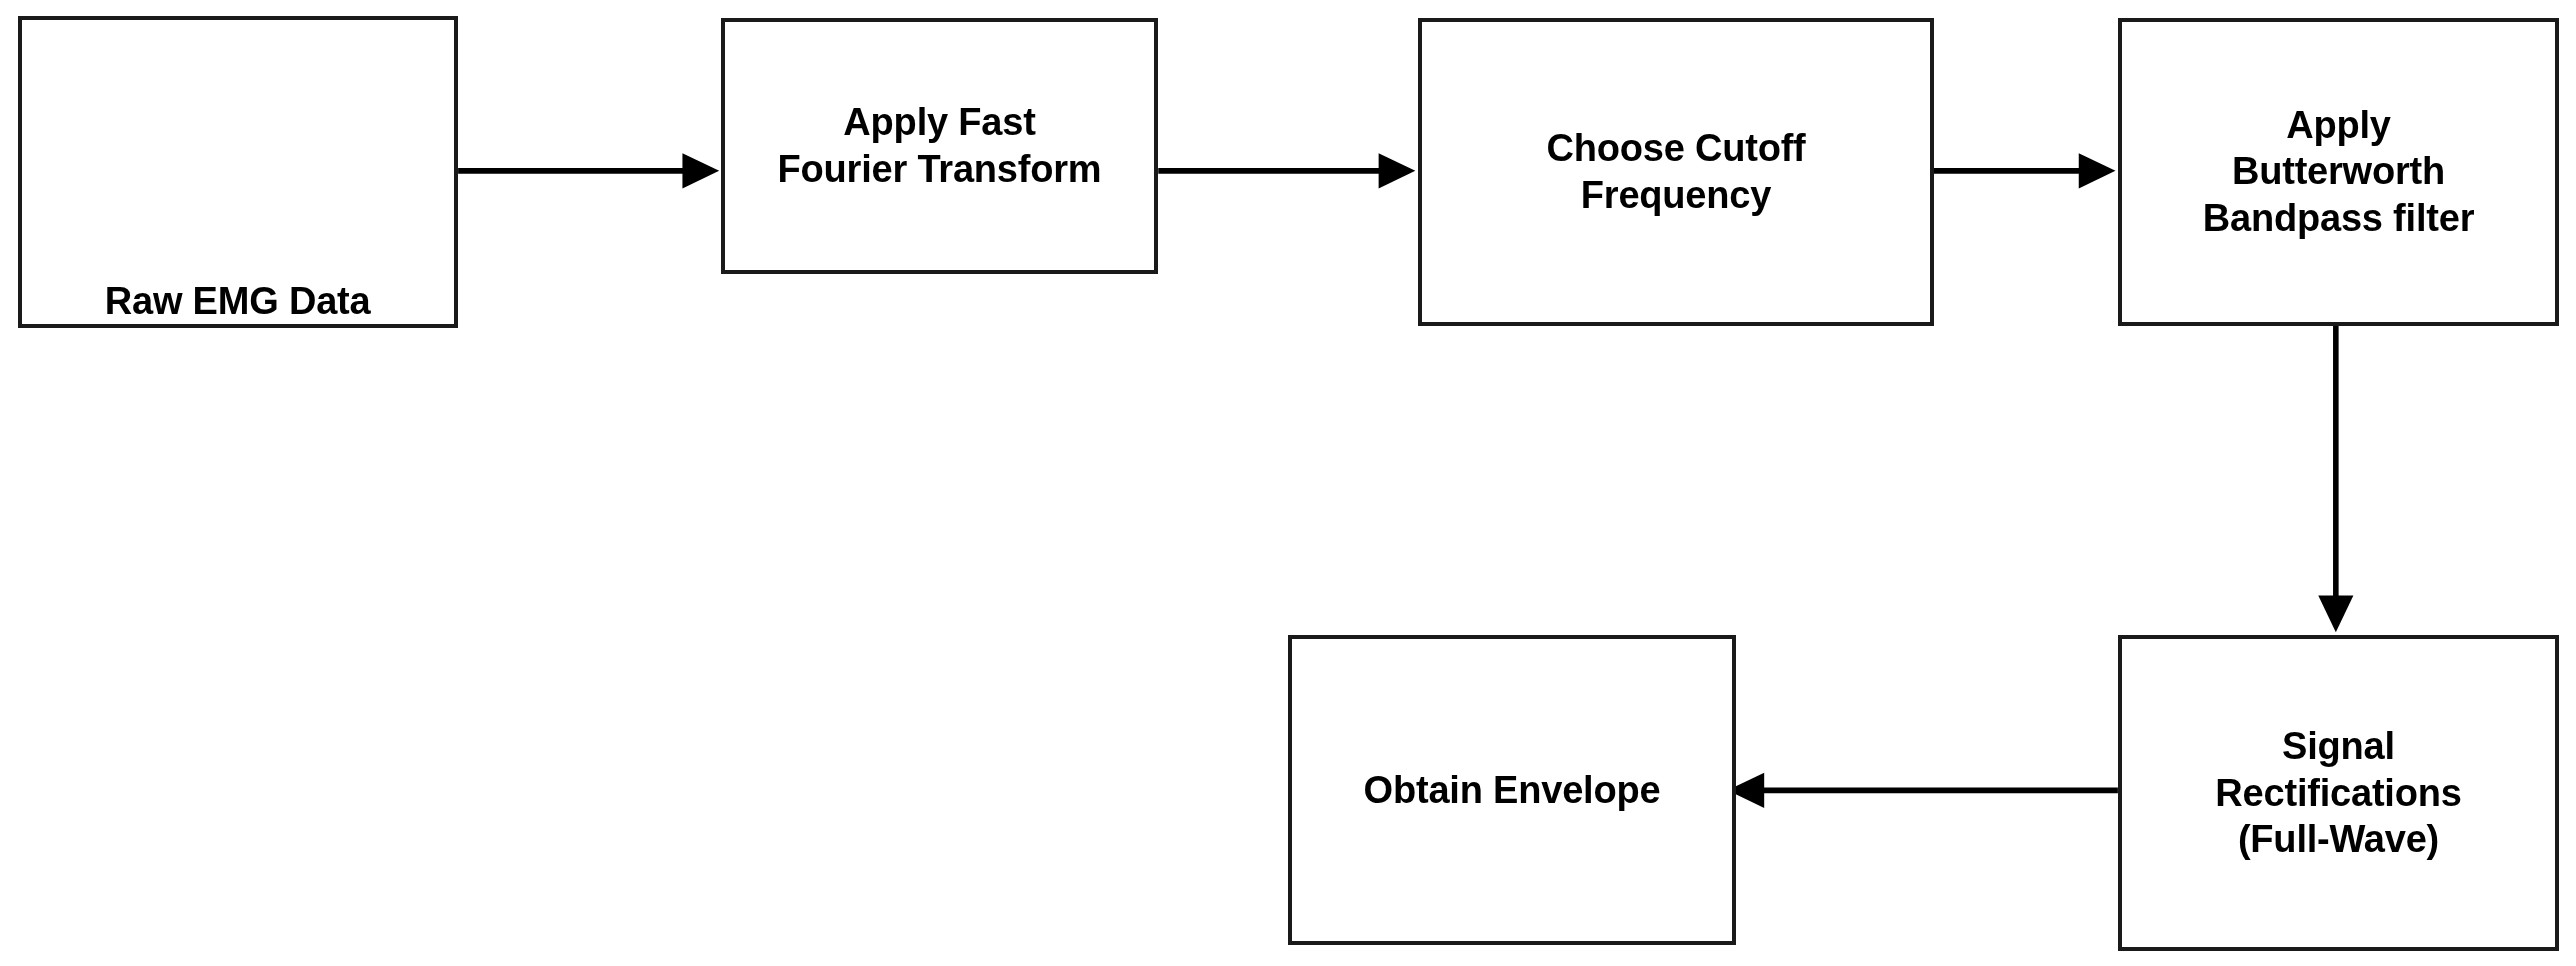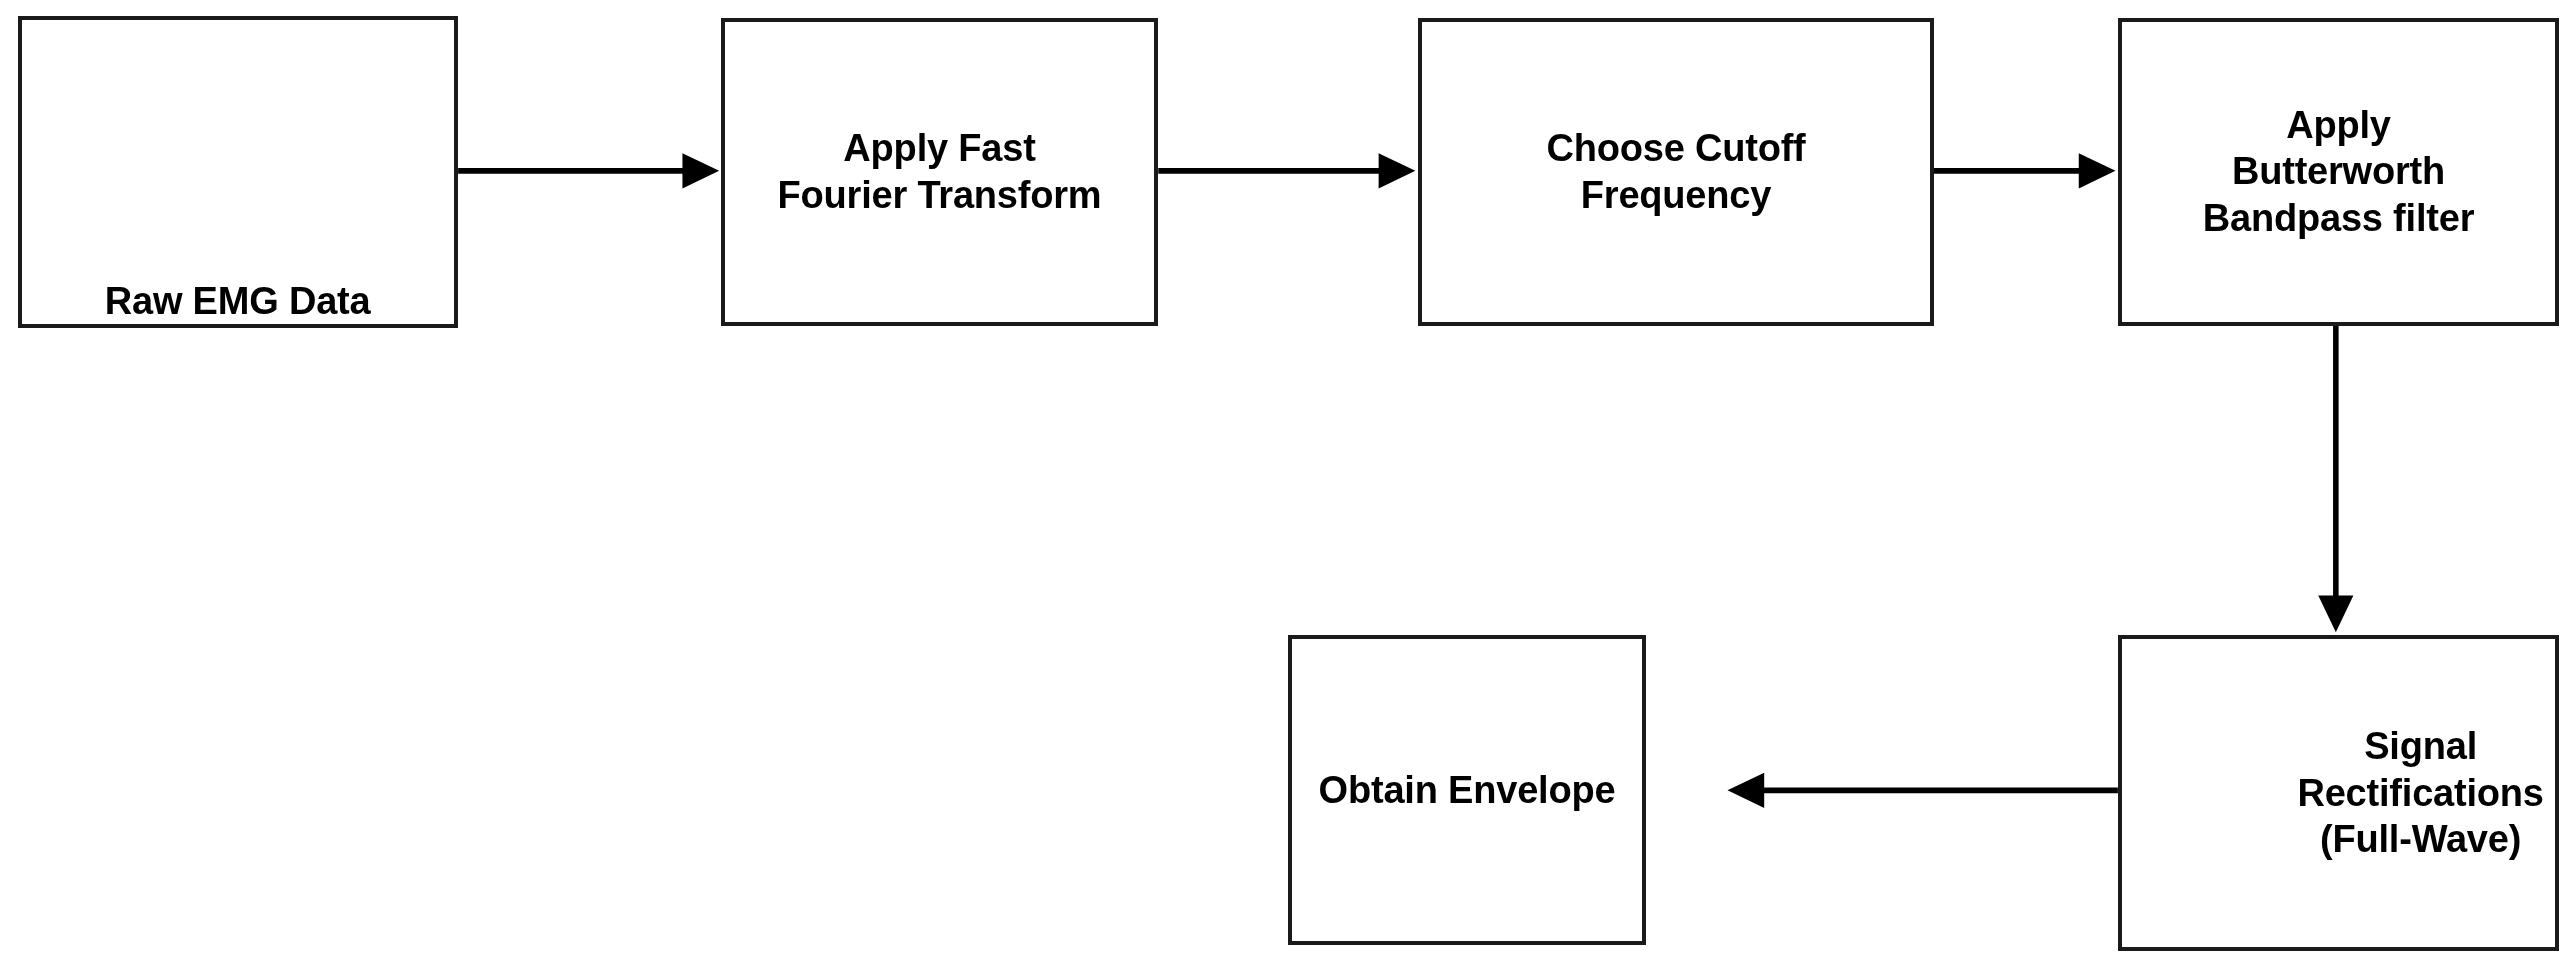--- a/index.html
+++ b/index.html
@@ -81,37 +81,37 @@
           <line class="edge-line" x1="2652" y1="990" x2="2203" y2="990"></line>
           <polygon class="edge-head" points="2163,990 2209,968 2209,1012"></polygon>
         </g>
       </g>
   </svg>
 
   <div id="nodes-layer">
       <div class="node" style="left: 17.6px; top: 16px; width: 440px; height: 312px; align-items: flex-end;">
         <div class="node-label">Raw EMG Data</div>
       </div>
-      <div class="node" style="left: 721px; top: 17.6px; width: 437px; height: 308px;">
+      <div class="node" style="left: 721px; top: 17.6px; width: 437px; height: 256px;">
         <div class="node-label">Apply Fast
 Fourier Transform</div>
       </div>
       <div class="node" style="left: 1418px; top: 17.6px; width: 516px; height: 308px;">
         <div class="node-label">Choose Cutoff
 Frequency</div>
       </div>
       <div class="node" style="left: 2118px; top: 17.6px; width: 441px; height: 308px;">
         <div class="node-label">Apply
 Butterworth
 Bandpass filter</div>
       </div>
-      <div class="node" style="left: 1288px; top: 635px; width: 358px; height: 310px;">
+      <div class="node" style="left: 1288px; top: 635px; width: 448px; height: 310px;">
         <div class="node-label">Obtain Envelope</div>
       </div>
-      <div class="node" style="left: 2118px; top: 635px; width: 441px; height: 316px; justify-content: flex-end;">
+      <div class="node" style="left: 2118px; top: 635px; width: 441px; height: 316px;">
         <div class="node-label">Signal
 Rectifications
 (Full-Wave)</div>
       </div>
     </div>
 
 </div>
 
 
 </body></html>

